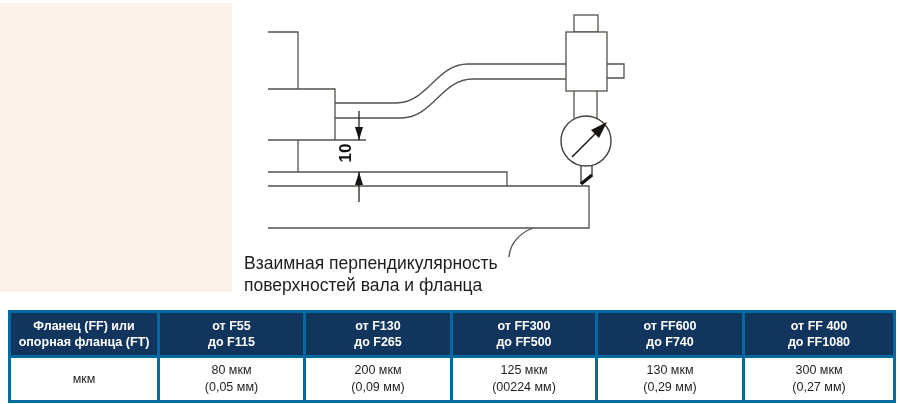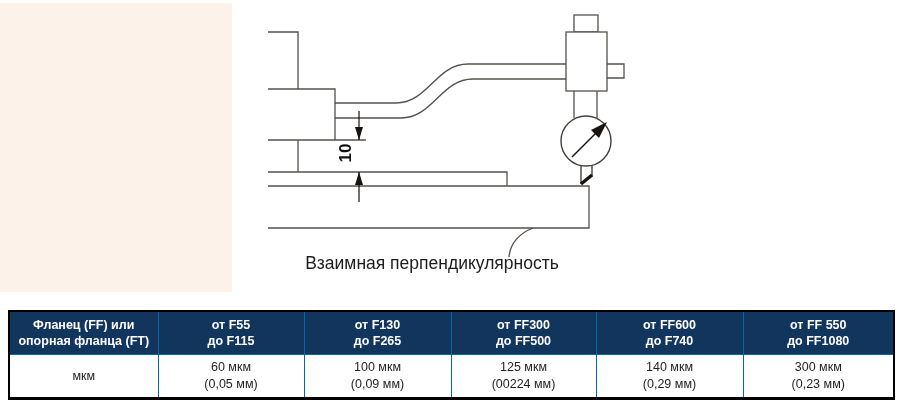--- a/index.html
+++ b/index.html
@@ -1,25 +1,25 @@
 <!DOCTYPE html>
 <html><head>
 <meta charset="utf-8">
 <style>
   html,body{margin:0;padding:0;}
   body{width:900px;height:404px;background:#ffffff;position:relative;overflow:hidden;
        font-family:"Liberation Sans",sans-serif;}
   .page{position:absolute;inset:0;width:900px;height:404px;}
   .left-panel{position:absolute;left:0;top:3px;width:232px;height:289px;background:#fdf2e9;}
   .drawing-svg{position:absolute;left:0;top:0;width:900px;height:300px;}
-  .caption{position:absolute;left:232px;top:252px;width:400px;text-align:center;
+  .caption{position:absolute;left:244px;top:252px;width:400px;
            color:#1d1d1d;font-size:17.5px;line-height:22px;}
   .tol-table{position:absolute;left:8px;top:310px;width:885px;border-collapse:collapse;
              table-layout:fixed;}
-  .tol-table td,.tol-table th{border:1px solid #0369a1;text-align:center;vertical-align:middle;
+  .tol-table td,.tol-table th{border:3px solid #0369a1;text-align:center;vertical-align:middle;
              padding:2px 1px;}
   .tol-table{border:2px solid #000;border-bottom-width:3px;}
   .tol-table th{background:#12355e;color:#ffffff;font-size:12.5px;font-weight:bold;
              height:38px;line-height:1.32;}
   .tol-table td{height:38px;font-size:12.5px;color:#1f1f1f;line-height:1.35;}
   .cell-l1,.cell-l2{display:block;}
 </style>
 </head>
 <body>
 
@@ -63,20 +63,21 @@
       <polygon points="359,140 355,127 363,127" fill="#171310"></polygon>
       <polygon points="359,172 355,185 363,185" fill="#171310"></polygon>
       <text x="347" y="153" transform="rotate(-90 347 153)" font-family="Liberation Sans, sans-serif" font-size="17" font-weight="600" fill="#111111" text-anchor="middle" dominant-baseline="middle">10</text>
     </g>
 
     <path d="M 533,228 C 520,233 510,243 509,257" fill="none" stroke="#55504b" stroke-width="1.3"></path>
   </svg>
 
   <div class="caption">
     <div>Взаимная перпендикулярность</div>
+    <div>поверхностей вала и фланца</div>
   </div>
 
   <table class="tol-table">
     <colgroup>
       <col style="width:149px">
         <col style="width:146px">
         <col style="width:147px">
       <col style="width:145px">
         <col style="width:147px">
         <col style="width:151px">
@@ -97,45 +98,45 @@
       </th>
       <th>
         <span class="cell-l1">от FF300</span>
         <span class="cell-l2">до FF500</span>
       </th>
       <th>
         <span class="cell-l1">от FF600</span>
         <span class="cell-l2">до F740</span>
       </th>
       <th>
-        <span class="cell-l1">от FF 550</span>
+        <span class="cell-l1">от FF 400</span>
         <span class="cell-l2">до FF1080</span>
       </th>
     </tr>
     <tr>
       <td>
         <span class="cell-l1">мкм</span>
       </td>
       <td>
-        <span class="cell-l1">60 мкм</span>
+        <span class="cell-l1">80 мкм</span>
         <span class="cell-l2">(0,05 мм)</span>
       </td>
       <td>
-        <span class="cell-l1">100 мкм</span>
+        <span class="cell-l1">200 мкм</span>
         <span class="cell-l2">(0,09 мм)</span>
       </td>
       <td>
         <span class="cell-l1">125 мкм</span>
         <span class="cell-l2">(00224 мм)</span>
       </td>
       <td>
-        <span class="cell-l1">140 мкм</span>
+        <span class="cell-l1">130 мкм</span>
         <span class="cell-l2">(0,29 мм)</span>
       </td>
       <td>
         <span class="cell-l1">300 мкм</span>
-        <span class="cell-l2">(0,23 мм)</span>
+        <span class="cell-l2">(0,27 мм)</span>
       </td>
     </tr>
   </tbody>
     </table>
 
 </div>
 
 </body></html>

